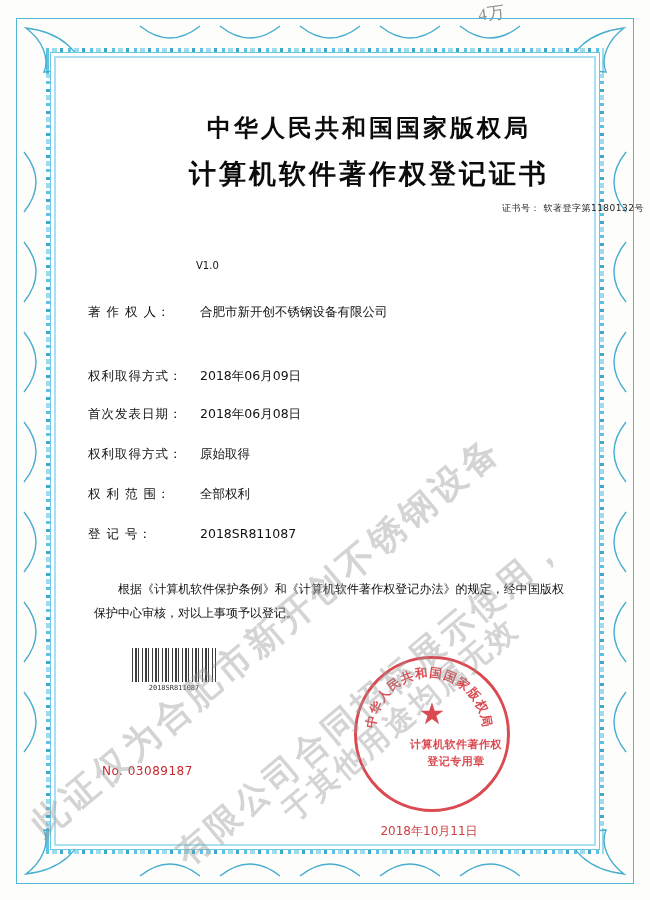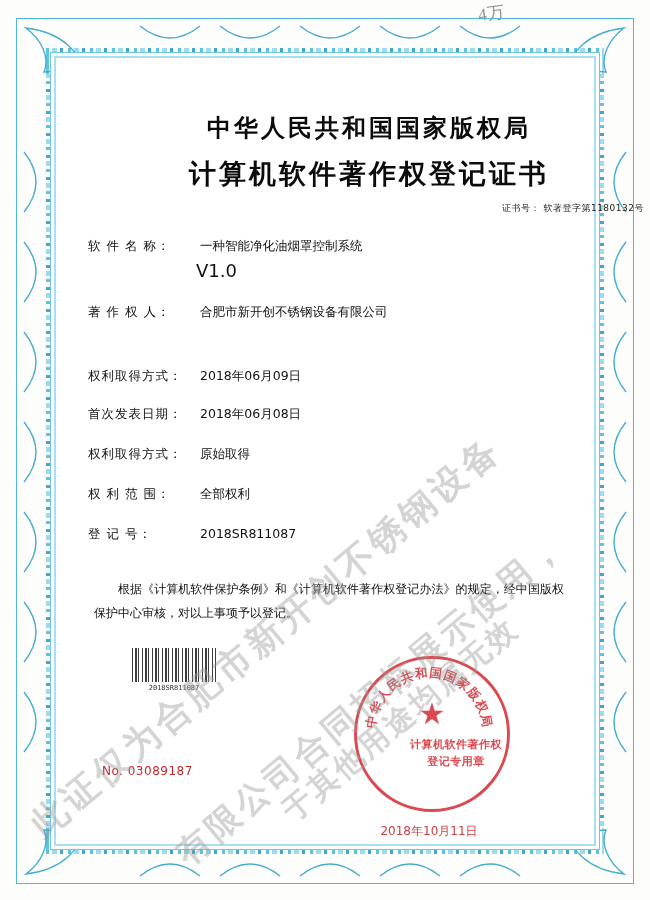--- a/index.html
+++ b/index.html
@@ -162,21 +162,21 @@
     letter-spacing: 1px;
   }
   .field .val {
     display: inline-block;
     font-size: 12.5px;
     color: #111;
   }
   .subval {
     position: absolute;
     left: 142px;
-    font-size: 18px;
+    font-size: 10px;
     color: #111;
   }
 
   .f-name   { top: 182px; }
   .f-ver    { top: 204px; }
   .f-owner  { top: 248px; }
   .f-dev    { top: 312px; }
   .f-pub    { top: 350px; }
   .f-acq    { top: 390px; }
   .f-scope  { top: 430px; }
@@ -358,24 +358,20 @@
 
   <div class="border-inner"></div>
   <div class="border-inner2"></div>
 
   <div class="content">
 
     <div class="title1">中华人民共和国国家版权局</div>
     <div class="title2">计算机软件著作权登记证书</div>
     <div class="cert-no-line">证书号： 软著登字第1180132号</div>
 
-    <div class="field f-name">
-      <span class="lbl">软 件 名 称：</span>
-      <span class="val">一种智能净化油烟罩控制系统</span>
-    </div>
     <div class="subval f-ver">V1.0</div>
 
     <div class="field f-owner">
       <span class="lbl">著 作 权 人：</span>
       <span class="val">合肥市新开创不锈钢设备有限公司</span>
     </div>
 
     <div class="field f-dev">
       <span class="lbl">权利取得方式：</span>
       <span class="val">2018年06月09日</span>

